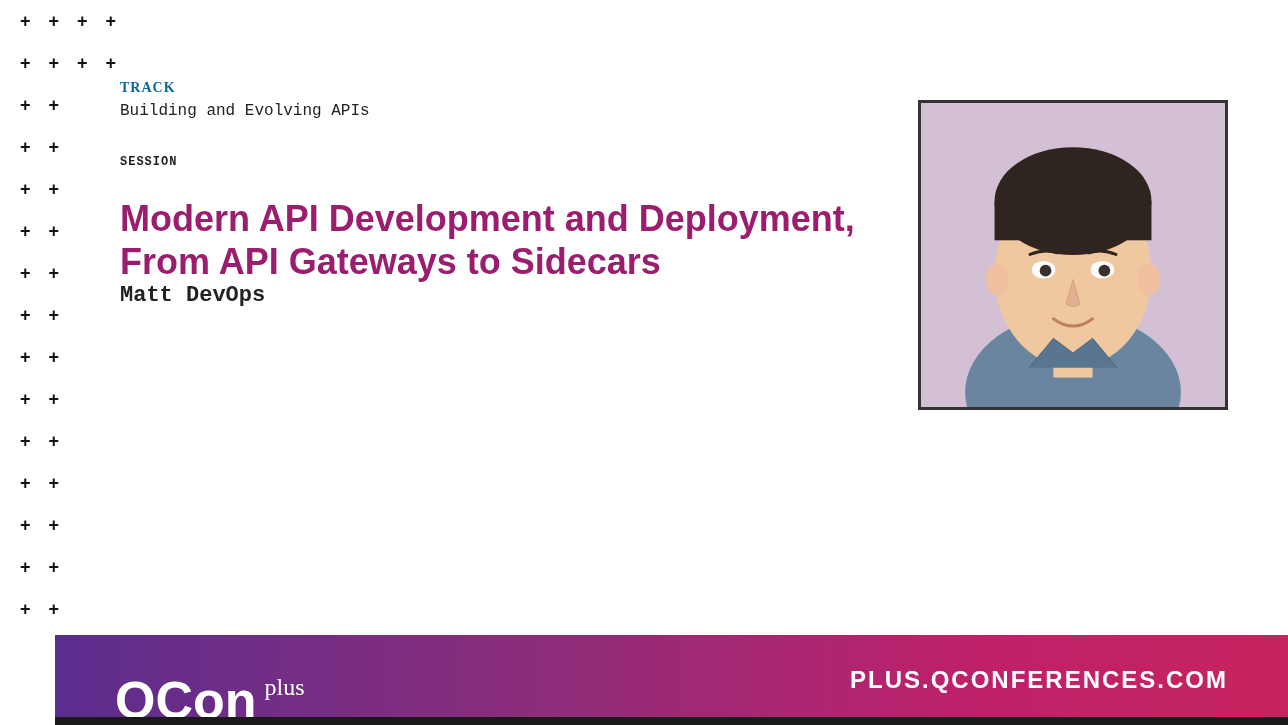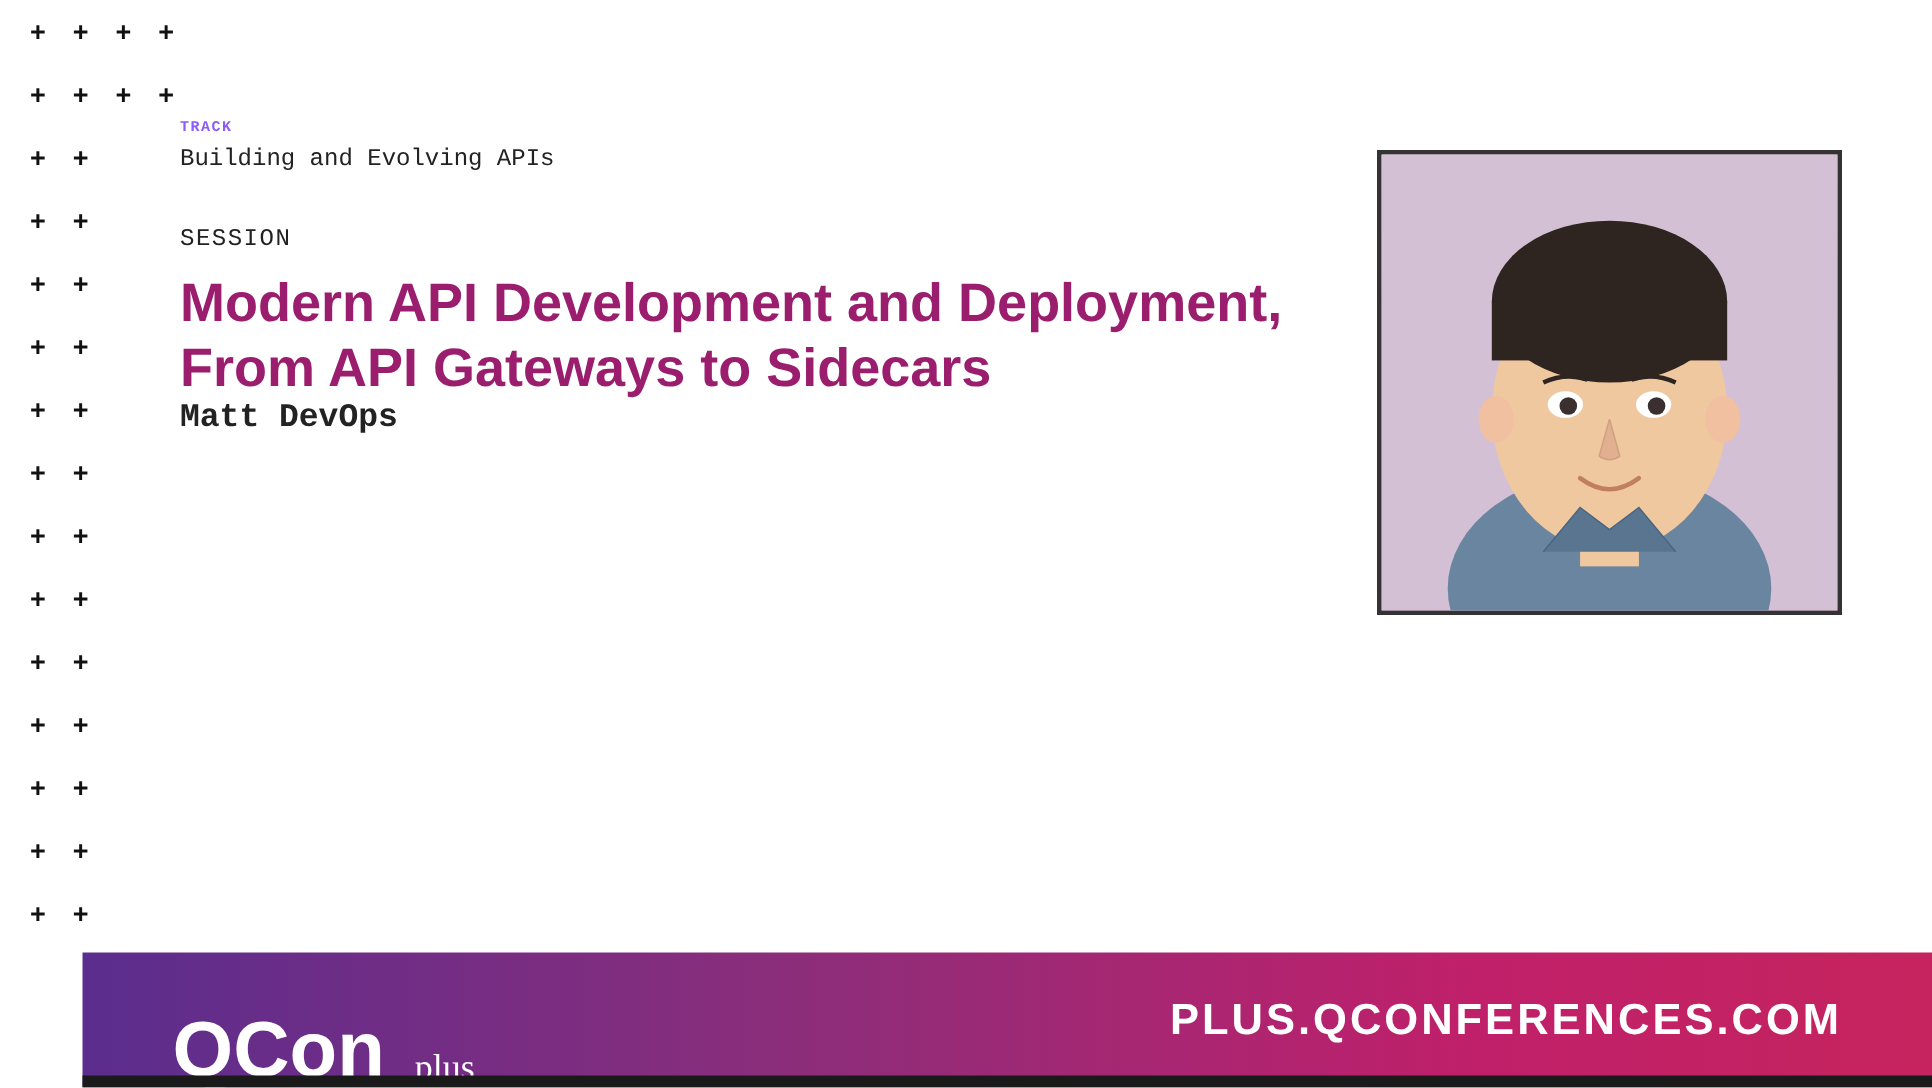--- a/index.html
+++ b/index.html
@@ -53,44 +53,44 @@
     
     .content-area {
       position: absolute;
       top: 80px;
       left: 120px;
       right: 0;
       bottom: 0;
     }
 
     .track-label {
-      font-family: Liberation Mono, monospace;
-      font-size: 10px;
-      font-weight: bold;
-      color: #8b5cf6;
+      font-family: Liberation Serif, serif;
+      font-size: 14px;
+      font-weight: bold;
+      color: #0369a1;
       letter-spacing: 1px;
       margin-bottom: 6px;
       text-transform: uppercase;
     }
 
     .track-value {
       font-family: 'Courier New', Courier, monospace;
       font-size: 16px;
       color: #222222;
       margin-bottom: 35px;
     }
 
     .session-label {
       font-family: 'Courier New', Courier, monospace;
-      font-size: 16px;
-      font-weight: normal;
+      font-size: 12px;
+      font-weight: bold;
       color: #222222;
       letter-spacing: 1px;
       text-transform: uppercase;
-      margin-bottom: 12px;
+      margin-bottom: 28px;
     }
 
     .session-title {
       font-size: 36px;
       font-weight: 900;
       color: #9b1e6e;
       line-height: 1.2;
       max-width: 740px;
     }
 
@@ -139,22 +139,22 @@
       height: 90px;
       background: linear-gradient(90deg, #5b2d8e 0%, #8e2d7a 40%, #c0206a 75%, #c5245e 100%);
       display: flex;
       align-items: center;
       justify-content: space-between;
       padding: 0 60px;
     }
 
     .footer-logo {
       display: flex;
-      align-items: flex-end;
-      gap: 16px;
+      align-items: flex-start;
+      gap: 4px;
       margin-top: 40px;
     }
 
     .footer-qcon {
       font-size: 52px;
       font-weight: 900;
       color: #ffffff;
       line-height: 1;
       font-family: Arial, sans-serif;
     }
@@ -169,21 +169,21 @@
 
     .footer-date {
       font-size: 22px;
       font-weight: bold;
       color: #ffffff;
       letter-spacing: 3px;
       font-family: Arial, sans-serif;
     }
 
     .footer-url {
-      font-size: 29px;
+      font-size: 24px;
       font-weight: bold;
       color: #ffffff;
       letter-spacing: 2px;
       font-family: Arial, sans-serif;
     }
 
     .footer-bottom-bar {
       position: absolute;
       bottom: 0;
       left: 55px;

